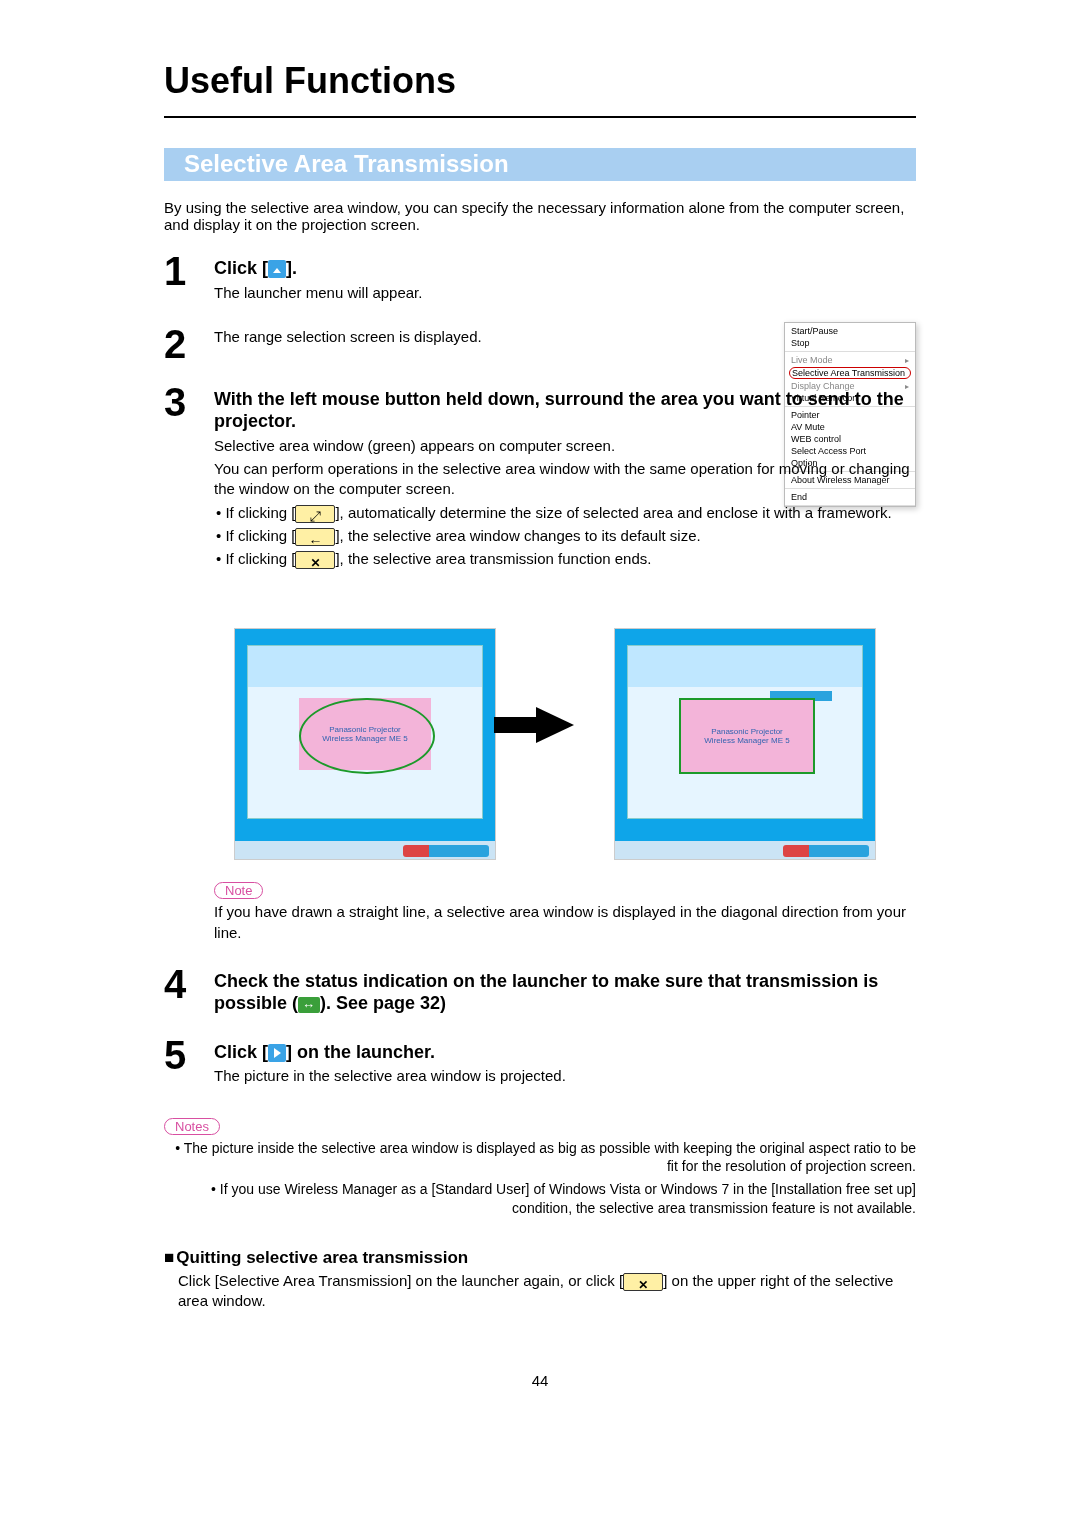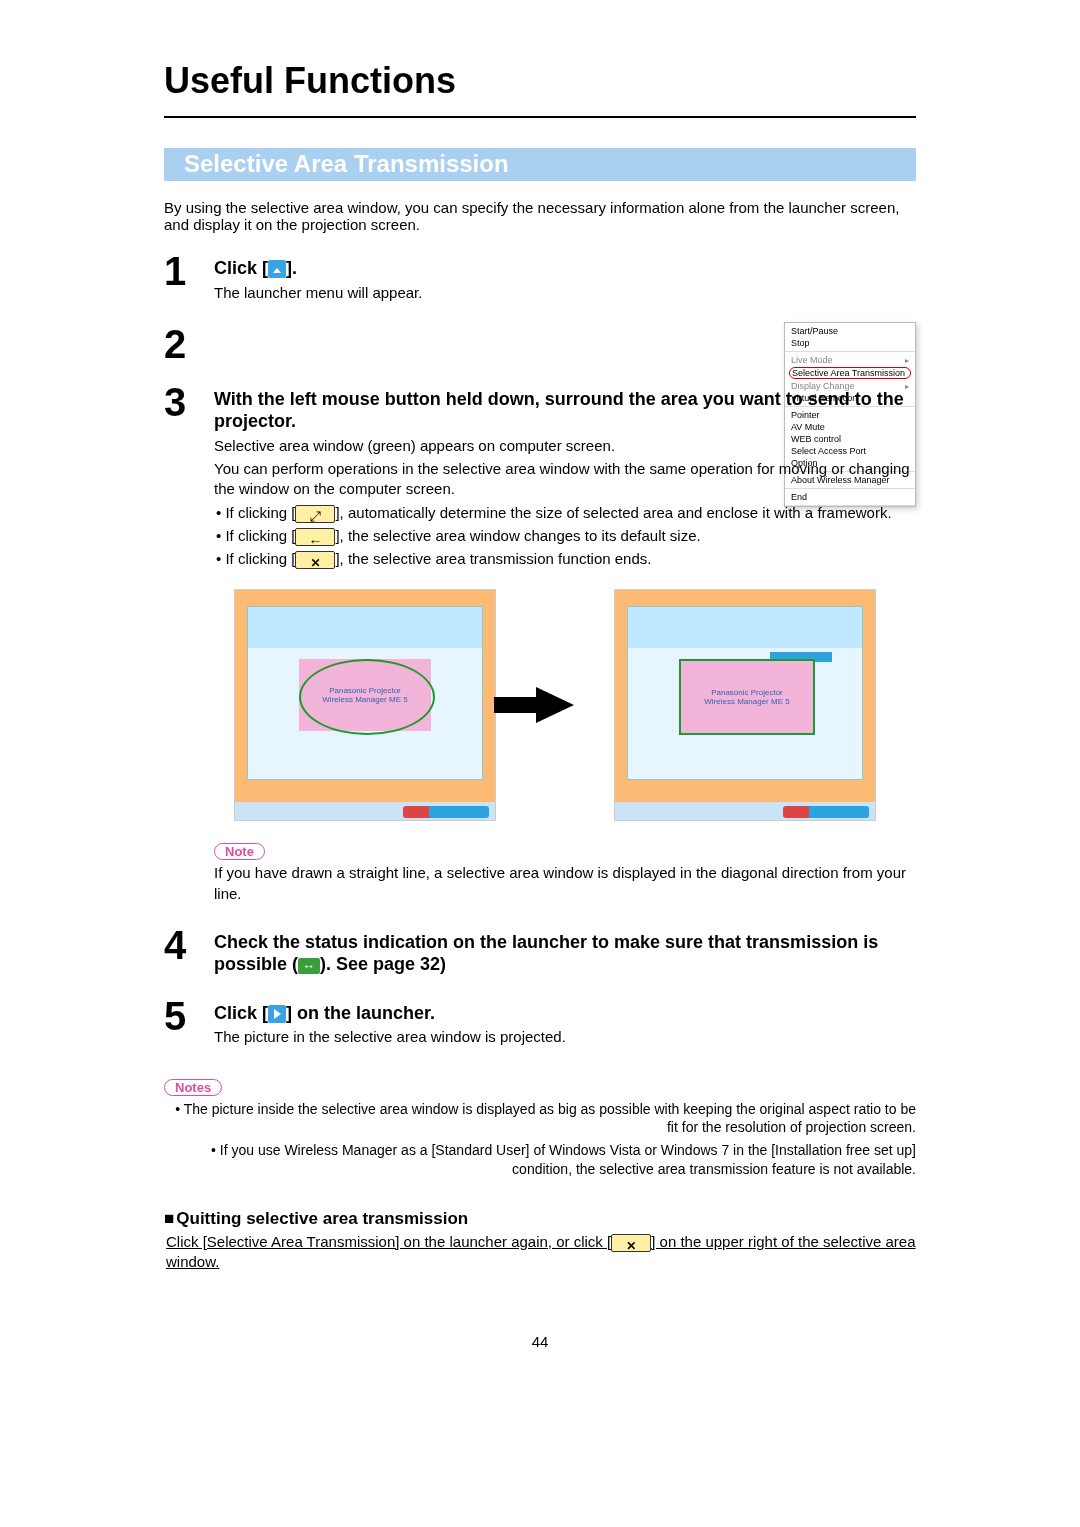--- a/index.html
+++ b/index.html
@@ -144,21 +144,21 @@
     line-height: 14px;
     font-weight: bold;
   }
   .note-pill {
     display: inline-block;
     border: 1px solid #d84fa1;
     color: #d84fa1;
     font-size: 13px;
     padding: 0 10px;
     border-radius: 10px;
-    font-weight: bold;
+    font-weight: normal;
     margin-top: 12px;
   }
   .notes-list {
     font-size: 14px;
     margin: 4px 0 0 0;
     line-height: 1.35;
     text-align: right;
   }
   .bullet {
     padding-left: 2px;
@@ -205,23 +205,24 @@
   .dimmed { color:#888; }
   .figure-row {
     display: flex;
     align-items: center;
     gap: 40px;
     margin: 20px 0 10px 20px;
   }
   .fig {
     width: 260px;
     height: 230px;
-    background: #fdba74;
+    background: #0ea5e9;
     border: 1px solid #ccc;
     position: relative;
+    margin-top: 39px;
   }
   .fig .inner {
     position: absolute;
     left: 12px; right: 12px; top: 16px; bottom: 40px;
     background: linear-gradient(#bfe7ff 0%, #bfe7ff 24%, #e6f5ff 24%, #e6f5ff 100%);
     border: 1px solid #8cc;
   }
   .fig .pinkbox {
     position: absolute;
     left: 22%; top: 30%;
@@ -286,21 +287,21 @@
 </head>
 <body>
 
 <div class="page">
   <h1 class="page-title">Useful Functions</h1>
 
   <div class="section-hdr">
     <span>Selective Area Transmission</span>
   </div>
 
-  <p class="intro">By using the selective area window, you can specify the necessary information alone from the launcher screen, and display it on the projection screen.</p>
+  <p class="intro">By using the selective area window, you can specify the necessary information alone from the computer screen, and display it on the projection screen.</p>
 
   
   <div class="launcher-menu">
     <div class="sect">
       <div class="item">
           <span>Start/Pause</span>
         </div>
       <div class="item">
           <span>Stop</span>
         </div>
@@ -358,20 +359,21 @@
         <span>Click [</span><span class="icon-menu"></span><span>].</span>
       </div>
       <div class="step-desc">The launcher menu will appear.</div>
     </div>
   </div>
 
   
   <div class="step">
     <div class="step-num">2</div>
     <div class="step-body">
+      <div class="step-desc">The range selection screen is displayed.</div>
     </div>
   </div>
 
   
   <div class="step">
     <div class="step-num">3</div>
     <div class="step-body" style="max-width:700px;">
       <div class="step-title">With the left mouse button held down, surround the area you want to send to the projector.</div>
       <div class="step-desc">Selective area window (green) appears on computer screen.</div>
       <div class="step-desc">You can perform operations in the selective area window with the same operation for moving or changing the window on the computer screen.</div>
@@ -435,18 +437,18 @@
       </div>
       <div class="step-desc">The picture in the selective area window is projected.</div>
     </div>
   </div>
 
   <div class="note-pill" style="margin-top:28px;">Notes</div>
   <div class="notes-list">• The picture inside the selective area window is displayed as big as possible with keeping the original aspect ratio to be fit for the resolution of projection screen.</div>
   <div class="notes-list">• If you use Wireless Manager as a [Standard User] of Windows Vista or Windows 7 in the [Installation free set up] condition, the selective area transmission feature is not available.</div>
 
   <div class="quit-heading">Quitting selective area transmission</div>
-  <div class="step-desc" style="margin-left:2px;text-decoration:underline;">
+  <div class="step-desc" style="margin-left:14px;">
     <span>Click [Selective Area Transmission] on the launcher again, or click [</span><span class="icon-box close"></span><span>] on the upper right of the selective area window.</span>
   </div>
 
   <div class="page-num">44</div>
 </div>
 
 </body></html>

